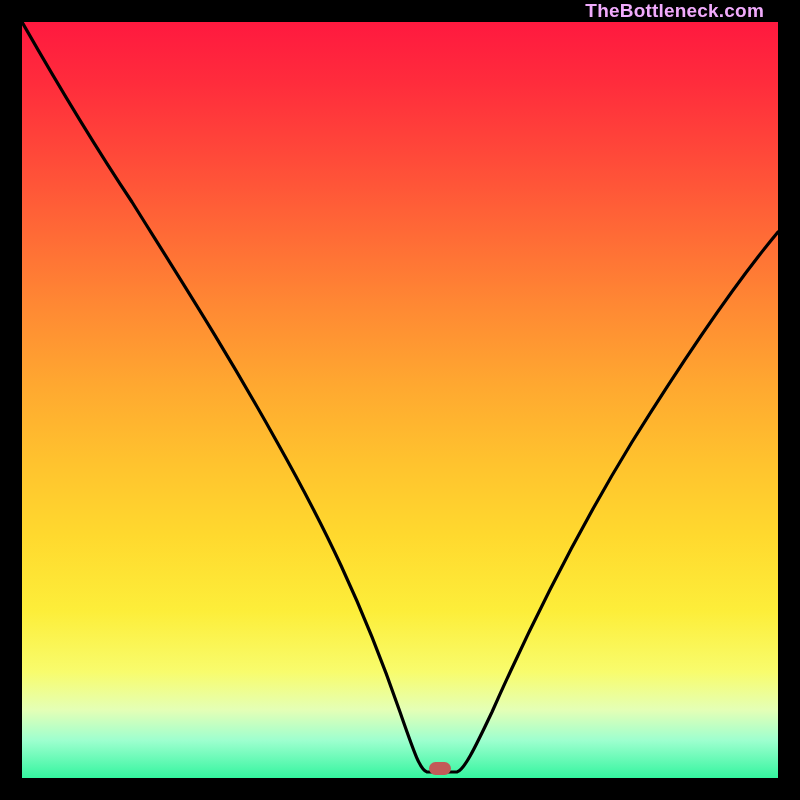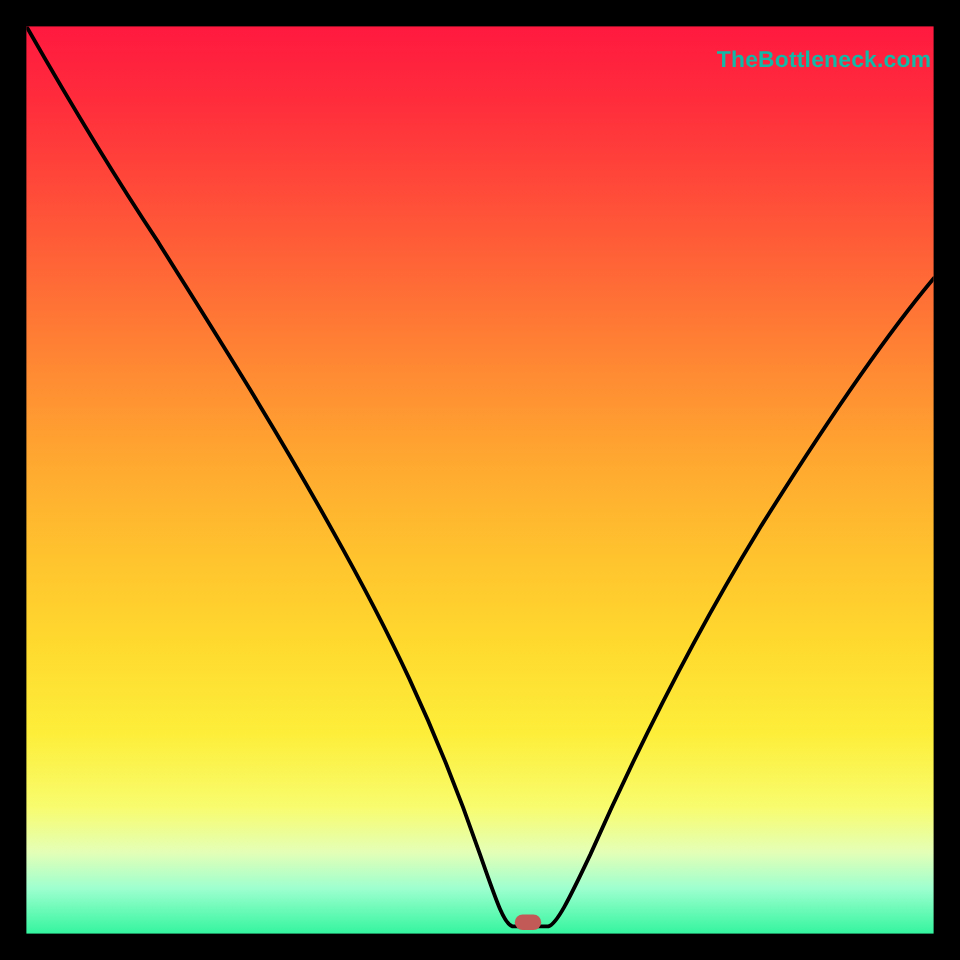--- a/index.html
+++ b/index.html
@@ -37,27 +37,26 @@
       #fdee3a 78%,
       #f8fc6d 86%,
       #e4ffb6 91%,
       #9effcf 95%,
       #34f59f 100%
     );
   }
   .watermark {
     position: absolute;
     top: 0px;
-    right: 24px;
+    right: 36px;
     font-family: Arial, Helvetica, sans-serif;
     font-size: 19px;
     font-weight: 600;
-    color: #14b8a6;
+    color: #f0abfc;
     letter-spacing: 0.2px;
-    margin-top: 40px;
   }
   svg.curve {
     position: absolute;
     left: 0;
     top: 0;
     width: 756px;
     height: 756px;
   }
   .marker {
     position: absolute;

